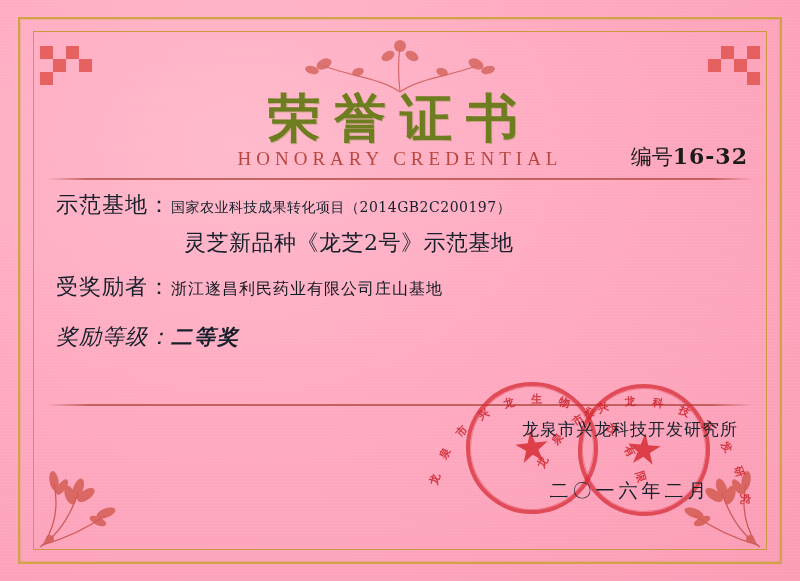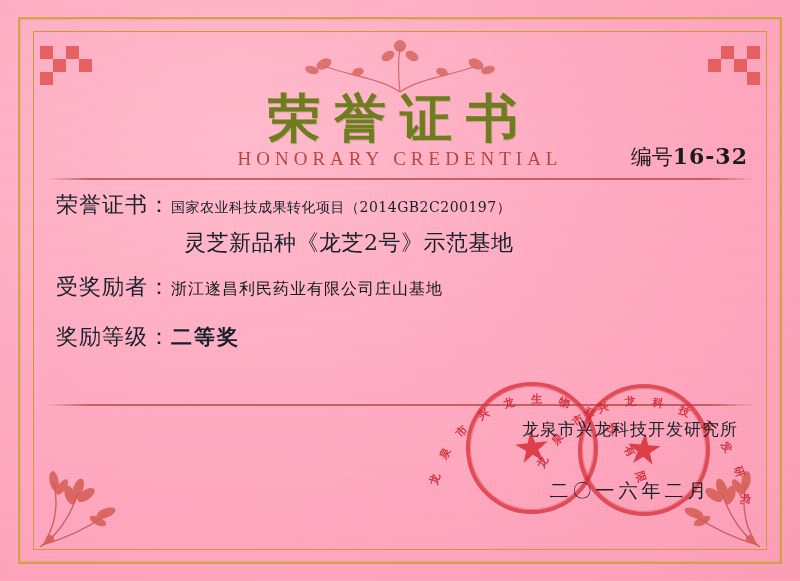--- a/index.html
+++ b/index.html
@@ -168,21 +168,21 @@
     font-weight: normal;
     letter-spacing: 1px;
     color: #101820;
   }
   .value-grade {
     font-size: 21px;
     font-weight: bold;
     letter-spacing: 2px;
   }
   .row.recipient { margin-top: 3px; }
-  .row.grade { margin-top: 20px; }
+  .row.grade { margin-top: 20px; font-style: italic; }
 
   
   .signature {
     position: absolute;
     right: 62px;
     top: 418px;
     text-align: center;
     color: #142029;
     font-family: "DejaVu Serif", serif;
     z-index: 3;
@@ -337,21 +337,21 @@
   <div class="serial">
     <span>编号</span><span class="num">16-32</span>
   </div>
 
   <div class="rule top"></div>
   <div class="rule bottom"></div>
 
   <div class="body">
 
     <div class="row project">
-      <span class="label">荣誉证书：</span>
+      <span class="label">示范基地：</span>
       <span class="value-line1">国家农业科技成果转化项目（2014GB2C200197）</span>
     </div>
     <div class="value-line2">灵芝新品种《龙芝2号》示范基地</div>
 
     <div class="row recipient">
       <span class="label">受奖励者：</span>
       <span class="value-recipient">浙江遂昌利民药业有限公司庄山基地</span>
     </div>
 
     <div class="row grade">

